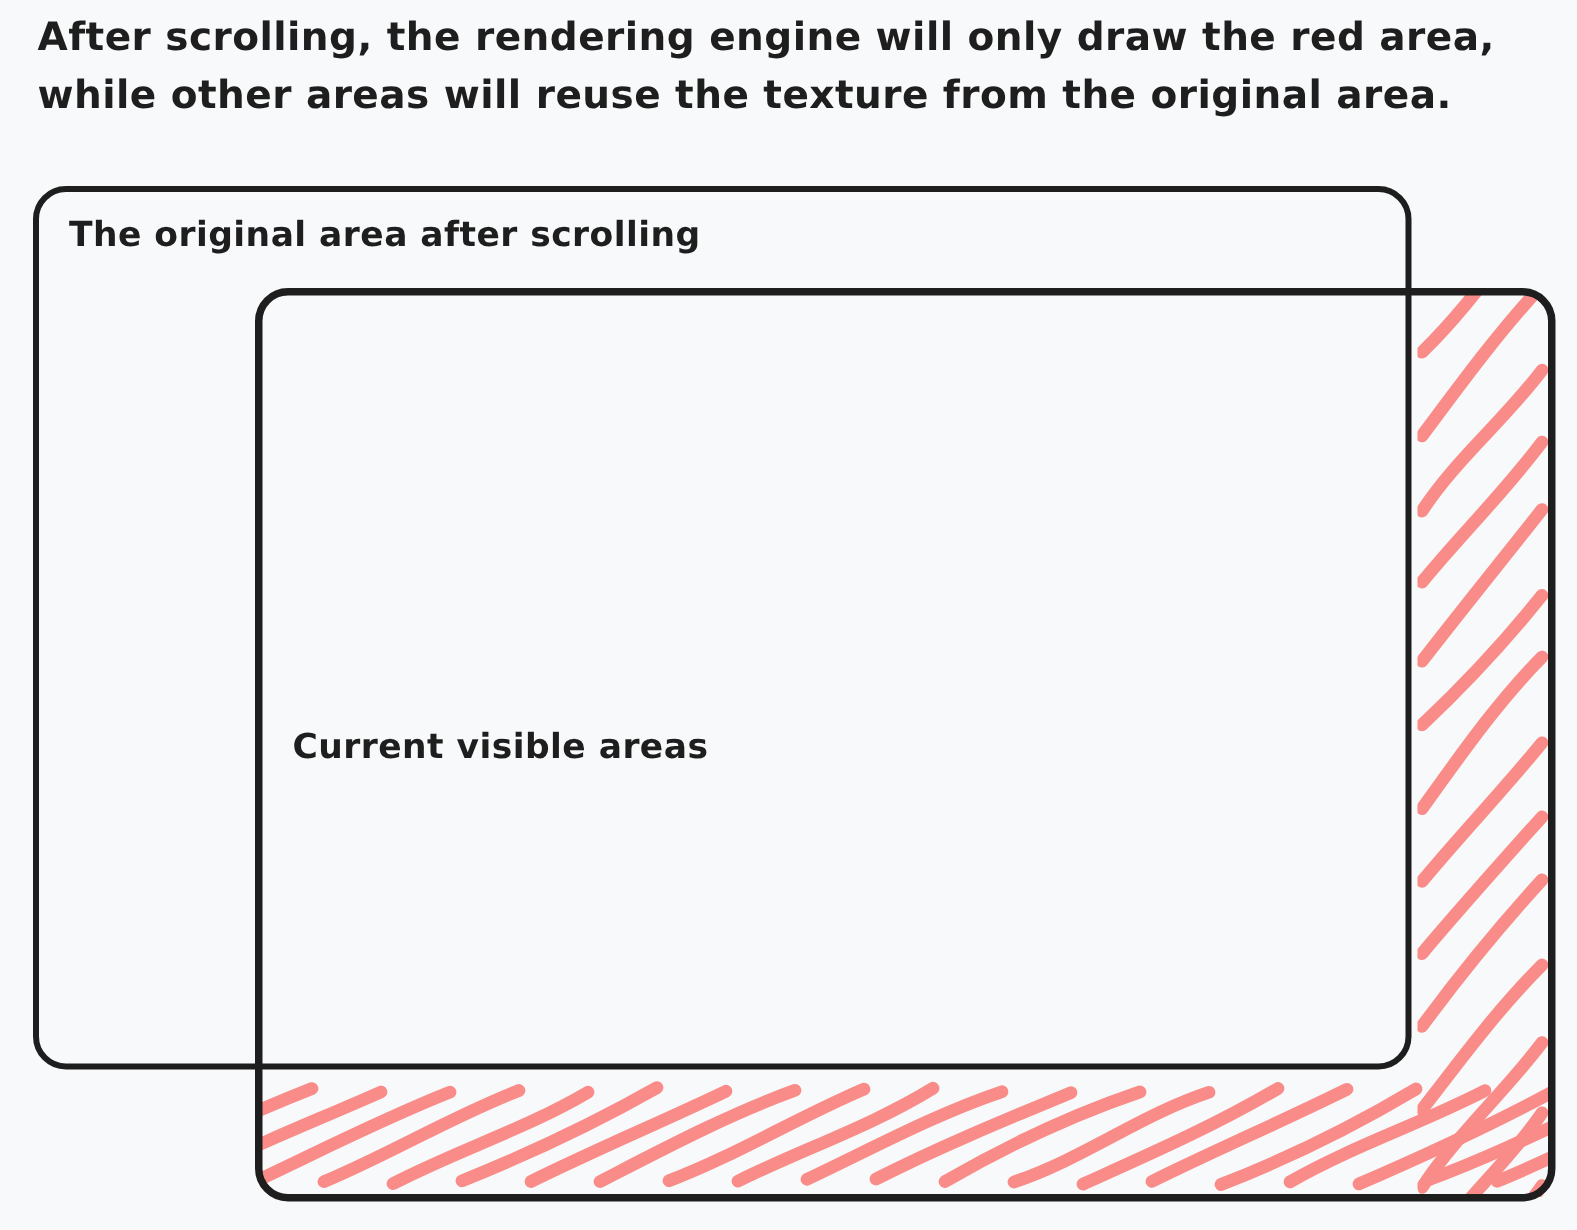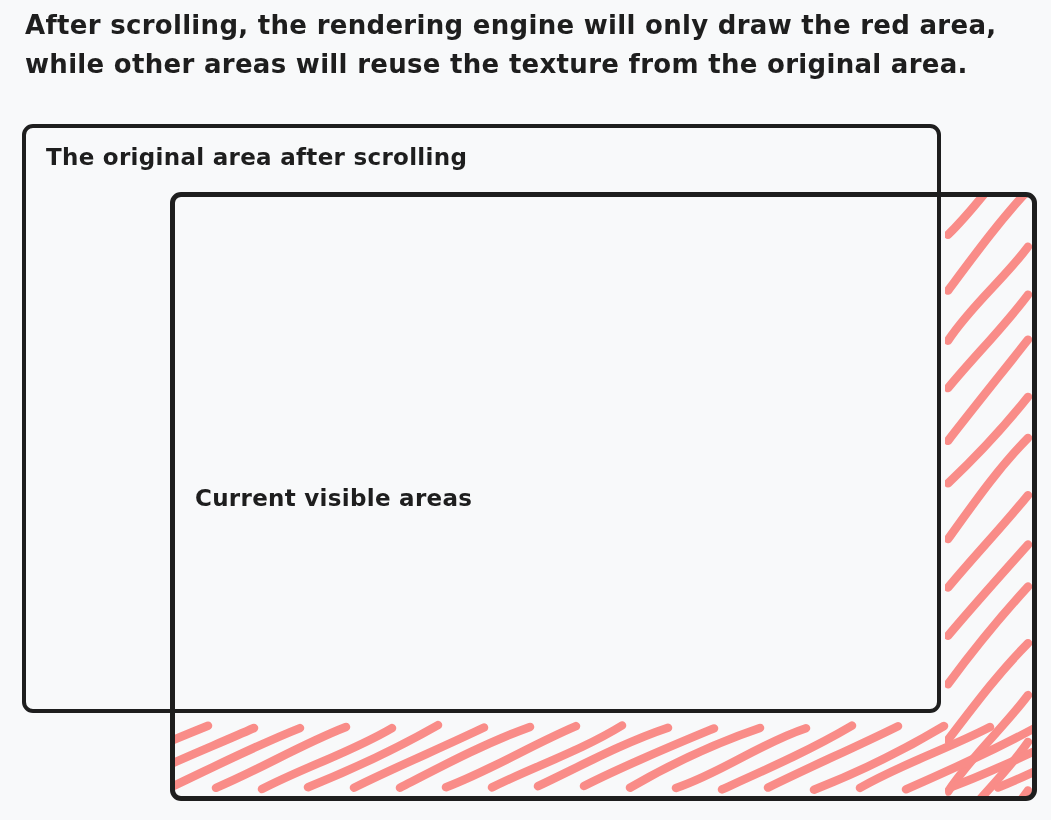--- a/index.html
+++ b/index.html
@@ -25,21 +25,21 @@
     font-weight: 700;
     line-height: 39px;
     color: #1e1e1e;
     white-space: pre-line;
     letter-spacing: 0.3px;
   }
   .rect {
     position: absolute;
     box-sizing: border-box;
     background: transparent;
-    border-radius: 11px;
+    border-radius: 22px;
     text-decoration: underline;
   }
   .rect-outer {
     left: 22px;
     top: 124px;
     width: 919px;
     height: 589px;
     border: 4px solid #1e1e1e;
   }
   .rect-inner {

